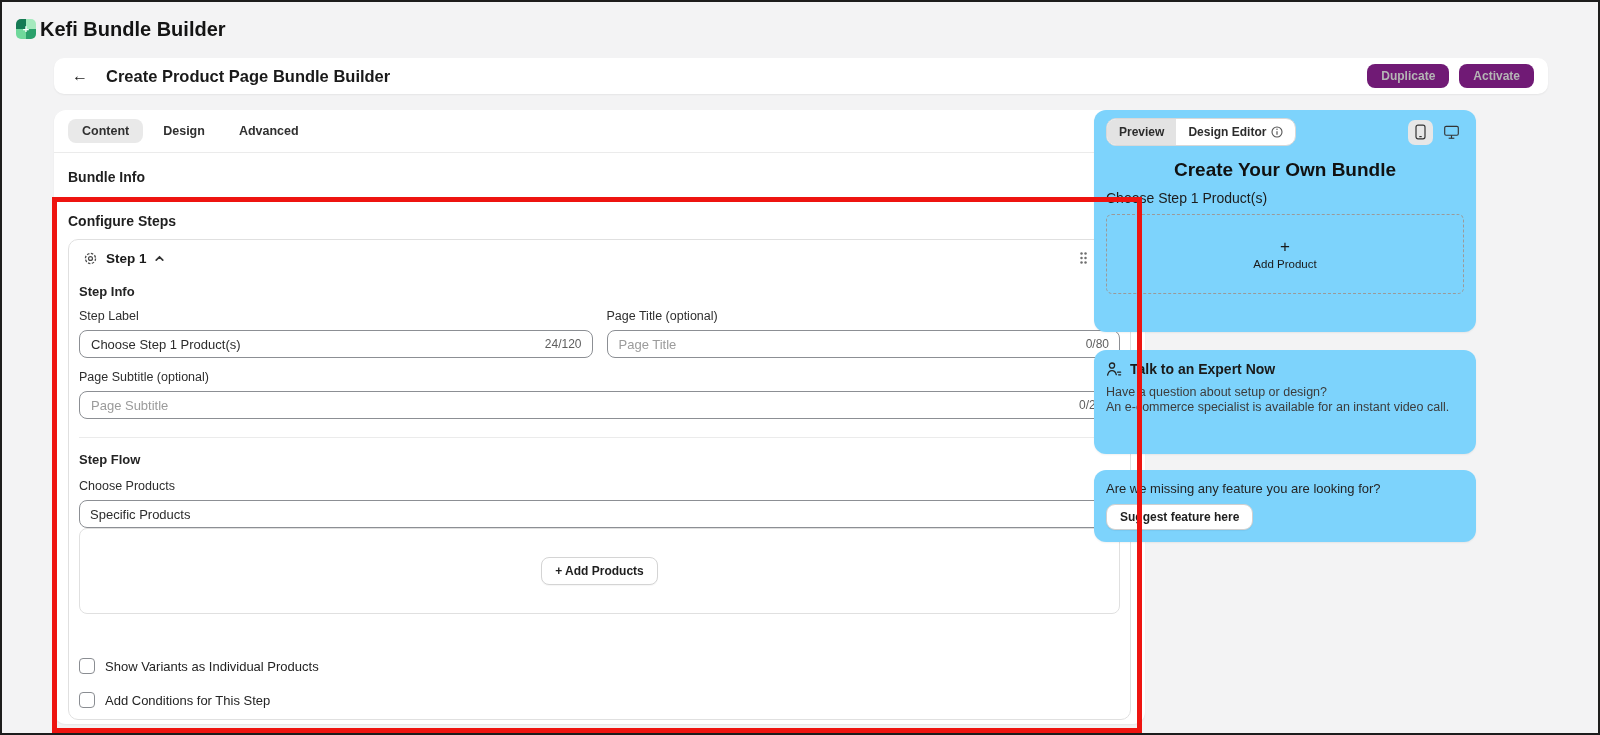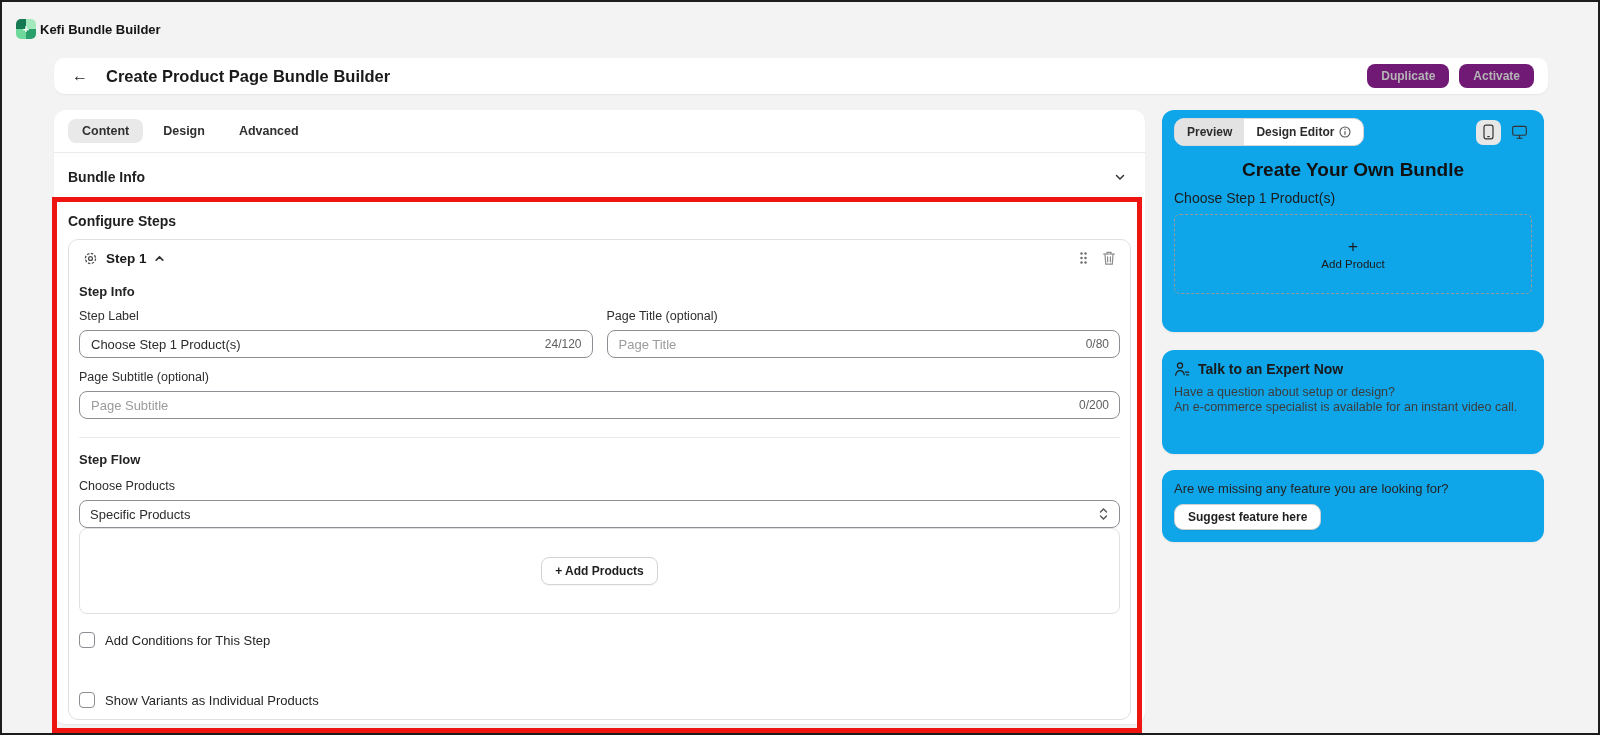--- a/index.html
+++ b/index.html
@@ -6,21 +6,21 @@
   html,body { width:1600px; height:735px; }
   body { font-family:"Liberation Sans","DejaVu Sans",sans-serif; color:#1a1a1a; }
   .screen { position:relative; width:1600px; height:735px; background:#f3f3f4; border:2px solid #1c1c1c; overflow:hidden; }
 
   
   .topbar { position:absolute; left:0; top:0; width:100%; height:54px; display:flex; align-items:center; padding-left:14px; }
   .logo { width:20px; height:20px; border-radius:5px; overflow:hidden; display:grid; grid-template-columns:1fr 1fr; grid-template-rows:1fr 1fr; position:relative; flex:0 0 auto; }
   .logo i:nth-child(1){ background:#157a54; } .logo i:nth-child(2){ background:#a4e9bd; }
   .logo i:nth-child(3){ background:#6fd89b; } .logo i:nth-child(4){ background:#2aa06b; }
   .logo .logo-plus { position:absolute; inset:0; display:flex; align-items:center; justify-content:center; color:#fff; font-size:11px; font-weight:700; }
-  .app-title { margin-left:4px; font-size:13px; font-weight:700; color:#141414; }
+  .app-title { margin-left:4px; font-size:20px; font-weight:700; color:#141414; }
 
   
   .page-header { position:absolute; left:52px; top:56px; width:1494px; height:36px; background:#fff; border-radius:10px; box-shadow:0 1px 2px rgba(0,0,0,.06); display:flex; align-items:center; padding:0 14px; }
   .back-arrow { font-size:16px; color:#222; cursor:pointer; padding:0 4px; }
   .page-title { margin-left:14px; font-size:16.5px; font-weight:700; color:#1a1a1a; }
   .header-actions { margin-left:auto; display:flex; gap:10px; }
   .btn-disabled { background:#701a75; color:#b5b5b5; border:none; border-radius:8px; font-size:12px; font-weight:600; padding:5px 14px; font-family:inherit; }
 
   
   .main-card { position:absolute; left:52px; top:108px; width:1091px; height:614px; background:#fff; border-radius:12px; box-shadow:0 1px 2px rgba(0,0,0,.06); overflow:hidden; }
@@ -58,21 +58,21 @@
   .cb-row { display:flex; align-items:center; gap:10px; }
   .cb-row.first { margin-top:44px; }
   .cb-row.second { margin-top:18px; }
   .cb { width:16px; height:16px; border:1.5px solid #8a8d92; border-radius:4px; background:#fff; cursor:pointer; flex:0 0 auto; }
   .cb-label { font-size:13px; color:#242424; }
 
   
   .red-box { position:absolute; left:50px; top:195px; width:1090px; height:536px; border:5px solid #ee1410; pointer-events:none; z-index:6; }
 
   
-  .r-card { position:absolute; background:#0ea5e9; border-radius:12px; box-shadow:0 1px 2px rgba(0,0,0,.06); left:1160px; width:382px; }
+  .r-card { position:absolute; background:#7dd3fc; border-radius:12px; box-shadow:0 1px 2px rgba(0,0,0,.06); left:1092px; width:382px; }
   .preview-card { top:108px; height:222px; padding:8px 12px 12px 12px; }
   .toggle-row { display:flex; align-items:center; justify-content:space-between; }
   .toggle { display:inline-flex; border:1px solid #d8d8d8; border-radius:10px; overflow:hidden; background:#fff; }
   .seg { font-size:12px; font-weight:700; color:#2c2c2c; padding:6px 12px; display:flex; align-items:center; gap:5px; cursor:pointer; }
   .seg.active { background:#e3e3e3; }
   .devices { display:flex; align-items:center; gap:6px; }
   .dev-btn { width:25px; height:25px; border-radius:7px; display:flex; align-items:center; justify-content:center; cursor:pointer; }
   .dev-btn.active { background:#e7e7e7; }
   .preview-title { text-align:center; font-size:19px; font-weight:700; margin-top:13px; color:#111; }
   .preview-step-label { font-size:14px; color:#1c1c1c; margin-top:9px; }
@@ -215,27 +215,27 @@
                 <polyline points="2,5 5,2 8,5"></polyline>
                 <polyline points="2,9 5,12 8,9"></polyline>
               </svg>
           </span>
         </div>
 
         <div class="products-box">
           <button class="add-products-btn">+ Add Products</button>
         </div>
 
+        <div class="cb-row first">
+          <span class="cb"></span>
+          <span class="cb-label">Show Variants as Individual Products</span>
+        </div>
         <div class="cb-row second">
           <span class="cb"></span>
           <span class="cb-label">Add Conditions for This Step</span>
-        </div>
-        <div class="cb-row first">
-          <span class="cb"></span>
-          <span class="cb-label">Show Variants as Individual Products</span>
         </div>
       </div>
     </div>
   </div>
 
   <div class="red-box"></div>
 
   <div class="r-card preview-card">
     <div class="toggle-row">
       <div class="toggle">

